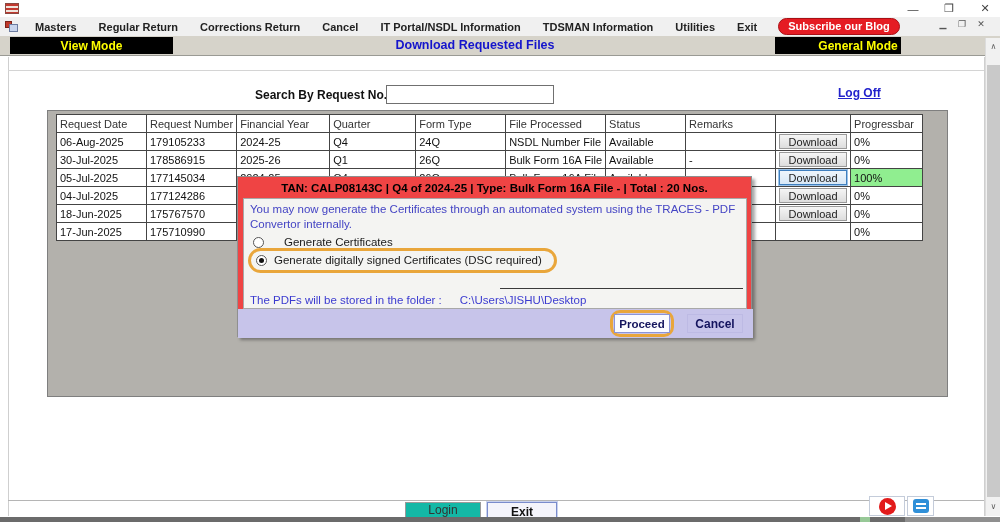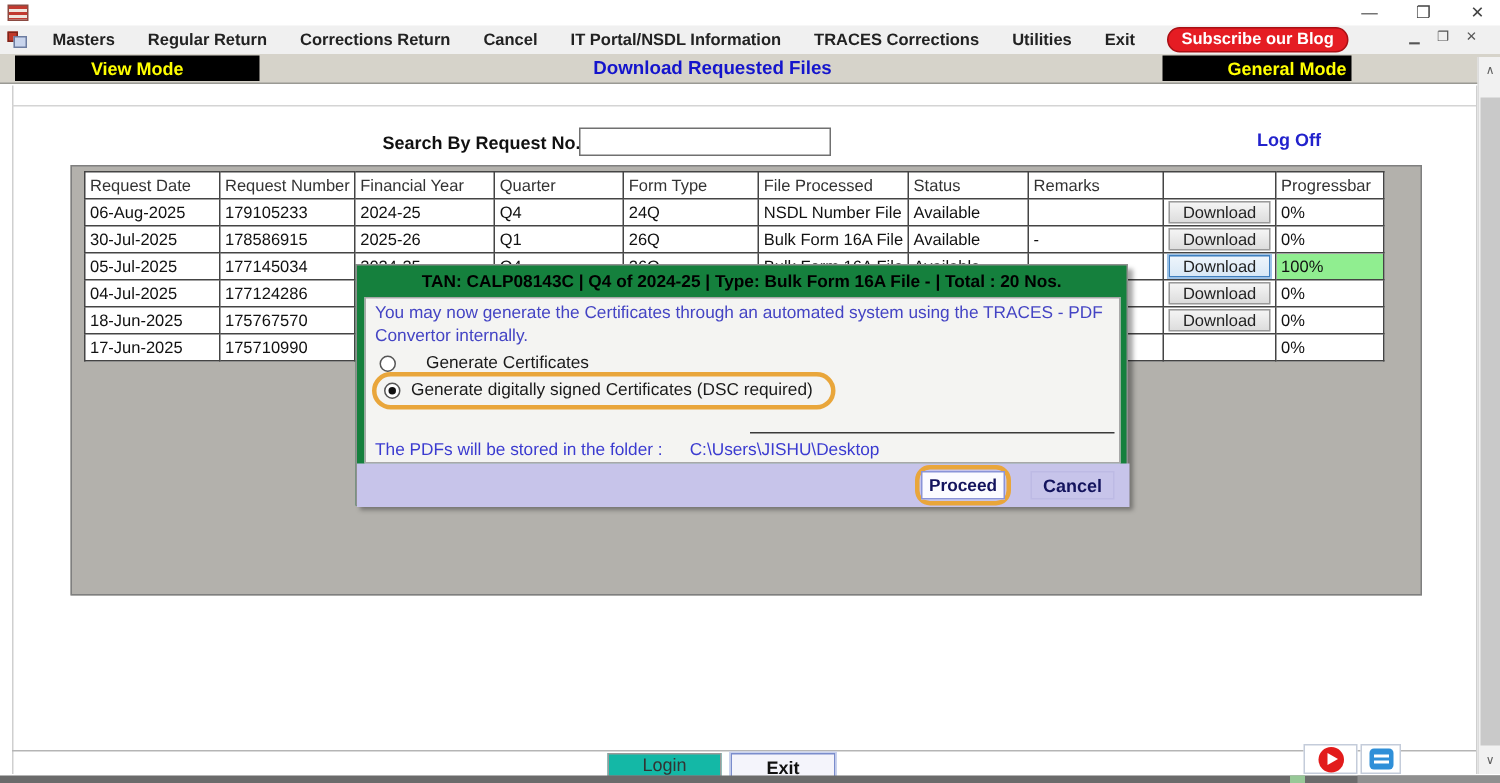--- a/index.html
+++ b/index.html
@@ -43,36 +43,36 @@
   .content { position:absolute; left:8px; top:57px; width:977px; height:459px; background:#fff;
     border-left:1px solid #cfcfcf; border-right:1px solid #cfcfcf; }
   .rule-top { position:absolute; left:8px; top:70px; width:976px; height:1px; background:#d4d4d4; }
   .rule-bottom { position:absolute; left:8px; top:500px; width:976px; height:1px; background:#b5b5b5; }
   
   .search-label { position:absolute; left:255px; top:88px; font-size:12px; font-weight:700; color:#111; }
   .search-input { position:absolute; left:386px; top:85px; width:168px; height:19px;
     border:1px solid #707070; background:#fff; font-size:12px; padding:0 4px;
     font-family:"Liberation Sans",sans-serif; }
   .logoff { position:absolute; left:838px; top:86px; font-size:12px; font-weight:700;
-    color:#2222cc; cursor:pointer; }
+    color:#2222cc; text-decoration:underline; cursor:pointer; }
   
   .table-panel { position:absolute; left:47px; top:110px; width:901px; height:287px;
     background:#b3b1ac; border:1px solid #7f7f7f; }
   table.requests { position:absolute; left:8px; top:3px; border-collapse:collapse; table-layout:fixed;
     background:#fff; font-size:11px; }
   table.requests th, table.requests td { border:1px solid #444; height:18px; padding:0 3px;
     overflow:hidden; white-space:nowrap; text-align:left; font-weight:400; }
   table.requests th { color:#333; background:#fff; }
   td.c-dl, td.c-pr, th.c-dl, th.c-pr { text-align:center; padding:0; }
   .dl-btn { width:68px; height:15px; font-size:11px; font-family:"Liberation Sans",sans-serif;
     background:linear-gradient(#f5f5f5,#dddddd); border:1px solid #9a9a9a; color:#222; cursor:pointer; }
   .dl-btn.focused { border:1px solid #3f7fbf; outline:1px solid #9cc3e8; background:linear-gradient(#eef5fc,#d8e8f6); }
   td.c-pr.complete { background:#90ee90; }
   
-  .dialog { position:absolute; left:237px; top:176px; width:515px; height:161px; background:#15803d;
+  .dialog { position:absolute; left:237px; top:176px; width:515px; height:161px; background:#ef4444;
     border:1px solid #8f8f8f; box-shadow:3px 3px 3px rgba(0,0,0,0.35); z-index:20; }
   .dlg-title { position:absolute; left:0; top:5px; width:100%; text-align:center;
     font-size:11.5px; font-weight:700; color:#000; }
   .dlg-panel { position:absolute; left:5px; top:21px; width:504px; height:111px;
     background:#f4f4f2; border:1px solid #a8a8a8; }
   .dlg-intro { position:absolute; left:6px; top:3px; width:495px; font-size:11.5px;
     line-height:1.3; color:#4444c4; }
   .radio-row { position:absolute; display:flex; align-items:center; gap:20px; font-size:11.5px; color:#1a1a1a; }
   .radio-row.r1 { left:9px; top:37px; }
   .hl-oval { position:absolute; left:4px; top:49px; border:3px solid #e9a63b; border-radius:14px;
@@ -136,21 +136,21 @@
   <span class="mdi-icon">
       <span class="sq1"></span>
       <span class="sq2"></span>
     </span>
   <span style="display:flex;align-items:center;">
       <span class="menu-item">Masters</span>
       <span class="menu-item">Regular Return</span>
       <span class="menu-item">Corrections Return</span>
       <span class="menu-item">Cancel</span>
       <span class="menu-item">IT Portal/NSDL Information</span>
-      <span class="menu-item">TRACES Corrections</span>
+      <span class="menu-item">TDSMAN Information</span>
       <span class="menu-item">Utilities</span>
       <span class="menu-item">Exit</span>
     </span>
   <span class="blog-badge">Subscribe our Blog</span>
 </div>
 <span class="mdi-controls">
   <span class="mdi-btn">▁</span>
   <span class="mdi-btn">❐</span>
   <span class="mdi-btn">✕</span>
 </span>

